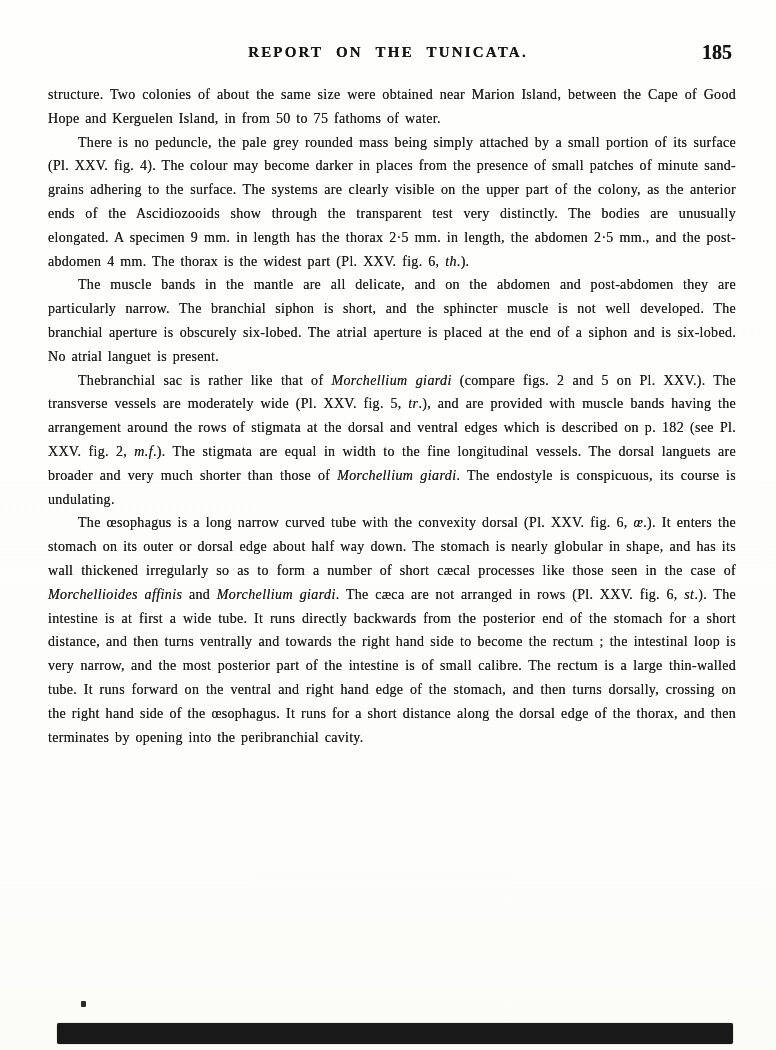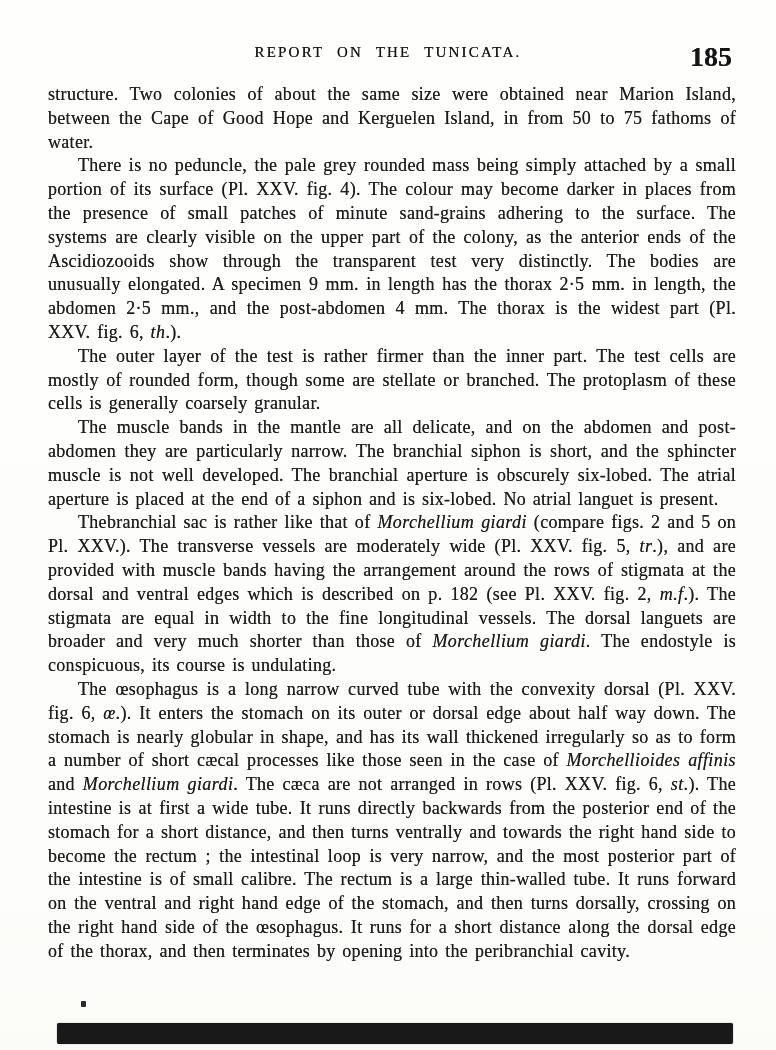--- a/index.html
+++ b/index.html
@@ -8,34 +8,34 @@
     width:776px;height:1050px;
     margin:0 auto;
     background:linear-gradient(180deg,#fefefd 0%,#fdfdfb 80%,#fbfbf8 100%);
     font-family:"Liberation Serif","DejaVu Serif",serif;
     color:#1d1d1d;
     overflow:hidden;
   }
   .running-head{
     position:absolute;top:44px;left:0;right:0;
     text-align:center;
-    font-size:15px;font-weight:400;
+    font-size:15px;font-weight:700;
     letter-spacing:2.2px;word-spacing:7px;
     color:#161616;
     text-shadow:0 0 .4px rgba(25,25,25,.85);
   }
   .page-number{
     position:absolute;top:41px;right:44px;
-    font-size:28px;font-weight:700;
+    font-size:20px;font-weight:700;
     color:#151515;
     text-shadow:0 0 .4px rgba(25,25,25,.85);
   }
   .text-block{
     position:absolute;left:48px;top:83px;width:688px;
-    font-size:18px;line-height:23.8px;
+    font-size:14px;line-height:23.8px;
     letter-spacing:.3px;word-spacing:2px;
     text-align:justify;
     text-shadow:0 0 .45px rgba(25,25,25,.8);
   }
   .para{margin:0;padding:0;}
   .para.indent{text-indent:30px;}
   .para i{letter-spacing:.4px;font-style:italic;}
   .scan-bar{
     position:absolute;left:57px;top:1023px;
     width:676px;height:21px;
@@ -53,21 +53,20 @@
 
 <div class="page">
 
   <div class="running-head">REPORT ON THE TUNICATA.</div>
 
   <div class="page-number">185</div>
 
   <div class="text-block">
       <p class="para"><span>structure.  Two colonies of about the same size were obtained near Marion Island, between the Cape of Good Hope and Kerguelen Island, in from 50 to 75 fathoms of water.</span></p>
       <p class="para indent"><span>There is no peduncle, the pale grey rounded mass being simply attached by a small portion of its surface (Pl. XXV. fig. 4).  The colour may become darker in places from the presence of small patches of minute sand-grains adhering to the surface. The systems are clearly visible on the upper part of the colony, as the anterior ends of the Ascidiozooids show through the transparent test very distinctly.  The bodies are unusually elongated.  A specimen 9 mm. in length has the thorax 2·5 mm. in length, the abdomen 2·5 mm., and the post-abdomen 4 mm.  The thorax is the widest part (Pl. XXV. fig. 6, </span><i>th</i><span>.).</span></p>
-      <p class="para indent"><span>The outer layer of the test is rather firmer than the inner part.  The test cells are mostly of rounded form, though some are stellate or branched.  The protoplasm of these cells is generally coarsely granular.</span></p>
       <p class="para indent"><span>The muscle bands in the mantle are all delicate, and on the abdomen and post-abdomen they are particularly narrow.  The branchial siphon is short, and the sphincter muscle is not well developed.  The branchial aperture is obscurely six-lobed.  The atrial aperture is placed at the end of a siphon and is six-lobed.  No atrial languet is present.</span></p>
       <p class="para indent"><span>Thebranchial sac is rather like that of </span><i>Morchellium giardi</i><span> (compare figs. 2 and 5 on Pl. XXV.).  The transverse vessels are moderately wide (Pl. XXV. fig. 5, </span><i>tr</i><span>.), and are provided with muscle bands having the arrangement around the rows of stigmata at the dorsal and ventral edges which is described on p. 182 (see Pl. XXV. fig. 2, </span><i>m.f</i><span>.). The stigmata are equal in width to the fine longitudinal vessels.  The dorsal languets are broader and very much shorter than those of </span><i>Morchellium giardi</i><span>.  The endostyle is conspicuous, its course is undulating.</span></p>
       <p class="para indent"><span>The œsophagus is a long narrow curved tube with the convexity dorsal (Pl. XXV. fig. 6, </span><i>œ</i><span>.).  It enters the stomach on its outer or dorsal edge about half way down. The stomach is nearly globular in shape, and has its wall thickened irregularly so as to form a number of short cæcal processes like those seen in the case of </span><i>Morchellioides affinis</i><span> and </span><i>Morchellium giardi</i><span>.  The cæca are not arranged in rows (Pl. XXV. fig. 6, </span><i>st</i><span>.).  The intestine is at first a wide tube.  It runs directly backwards from the posterior end of the stomach for a short distance, and then turns ventrally and towards the right hand side to become the rectum ; the intestinal loop is very narrow, and the most posterior part of the intestine is of small calibre.  The rectum is a large thin-walled tube.  It runs forward on the ventral and right hand edge of the stomach, and then turns dorsally, crossing on the right hand side of the œsophagus.  It runs for a short distance along the dorsal edge of the thorax, and then terminates by opening into the peribranchial cavity.</span></p>
     </div>
 
   <div class="ink-speck"></div>
 
   <div class="scan-bar"></div>
 
 </div>

